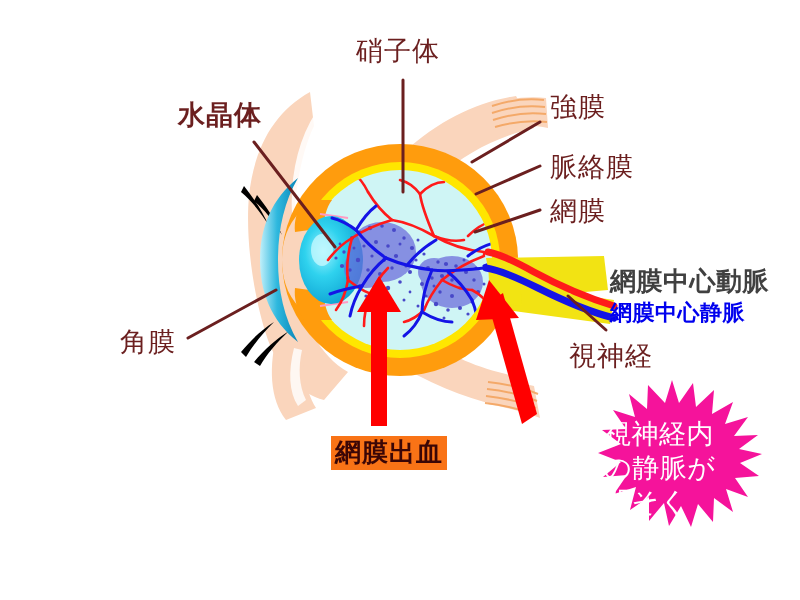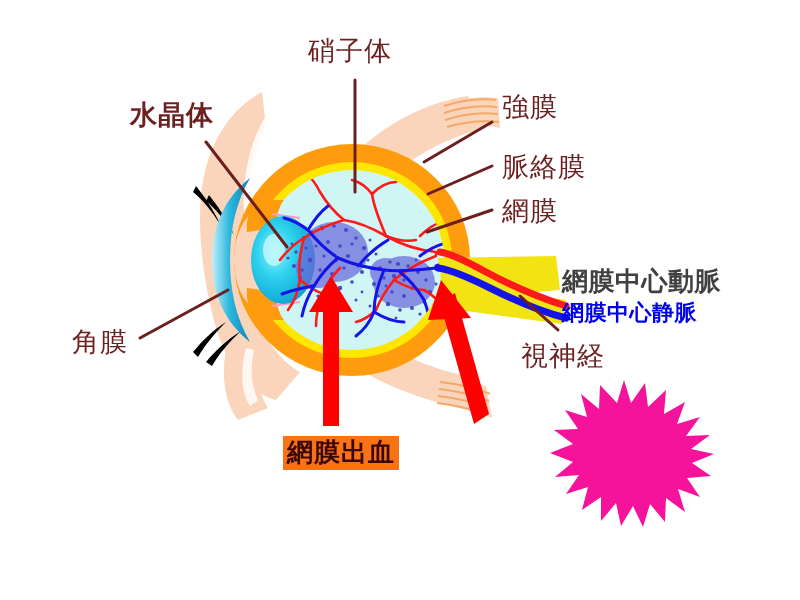--- a/index.html
+++ b/index.html
@@ -1,18 +1,18 @@
 <!DOCTYPE html>
 <html><head>
 <meta charset="utf-8">
 <style>
   html,body{margin:0;padding:0;background:#ffffff;}
   body{width:800px;height:600px;overflow:hidden;
        font-family:"Liberation Sans","DejaVu Sans",sans-serif;}
-  #stage{position:relative;width:680px;height:600px;background:#ffffff;}
+  #stage{position:relative;width:680px;height:600px;background:#ffffff;margin-left:48px;}
   #stage svg{position:absolute;left:0;top:0;}
   .lbl{position:absolute;white-space:nowrap;line-height:1.18;
        font-family:"Liberation Sans","DejaVu Sans",sans-serif;}
   .lbl-dark{color:#6B1F1F;font-size:27px;font-weight:400;letter-spacing:1px;}
   .lbl-red{color:#404040;font-size:26px;font-weight:700;letter-spacing:0.5px;text-align:center;}
   .lbl-blue{color:#0000EE;font-size:22px;font-weight:700;letter-spacing:0.5px;}
   .lbl-boxed{background:#f97316;color:#3A0606;font-size:26px;font-weight:700;
              padding:1px 4px 3px 4px;letter-spacing:1px;}
   .burst-text{position:absolute;color:#ffffff;font-size:27px;font-weight:400;
               line-height:1.25;text-align:left;letter-spacing:0.5px;
@@ -309,14 +309,19 @@
   <div class="lbl lbl-red" style="left:562px;top:266px;">網膜中心動脈</div>
 
   <div class="lbl lbl-blue" style="left:562px;top:300px;">網膜中心静脈</div>
 
   <div class="lbl lbl-dark" style="left:521px;top:341px;">視神経</div>
 
   <div class="lbl" style="left:283px;top:437px;">
     <span class="lbl-boxed">網膜出血</span>
   </div>
 
+  <div class="burst-text" style="left:556px;top:418px;width:130px;">
+    <div>視神経内</div>
+    <div>の静脈が</div>
+    <div>閉そく</div>
+  </div>
 
 </div>
 
 </body></html>

